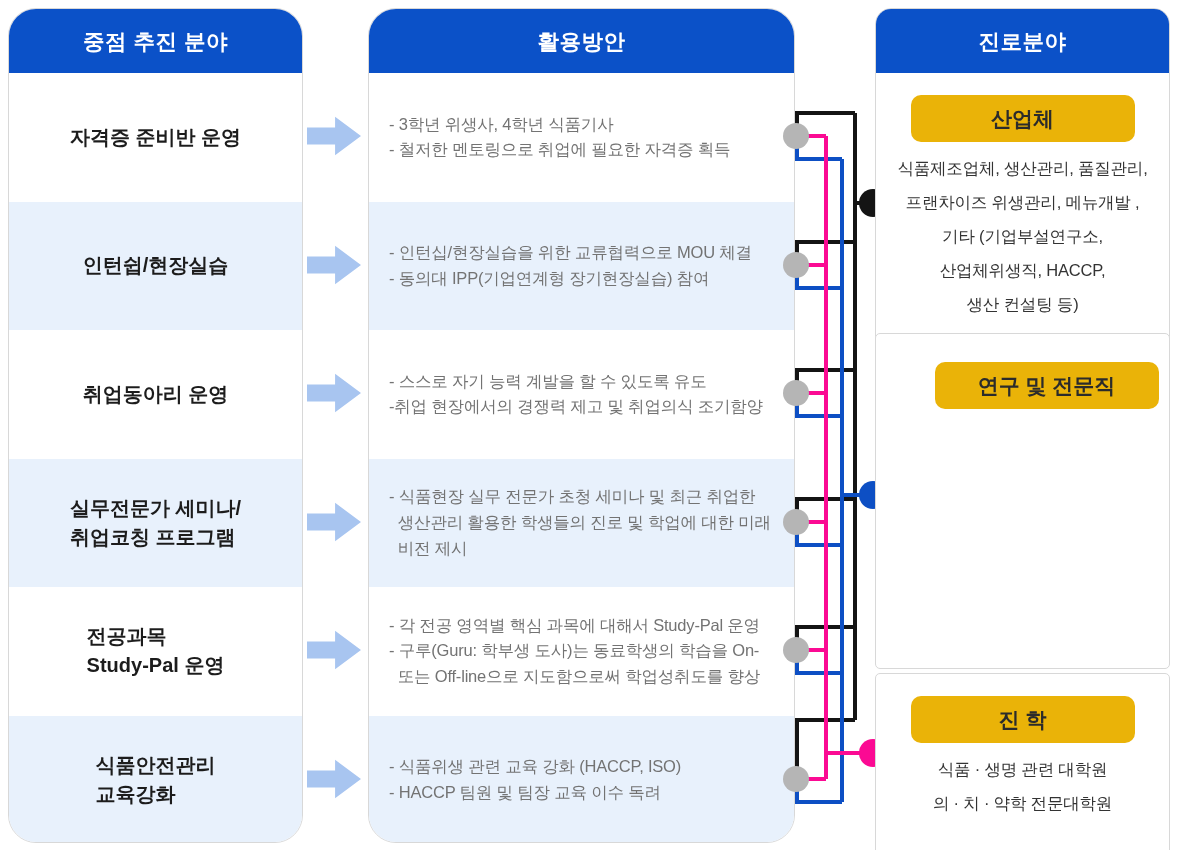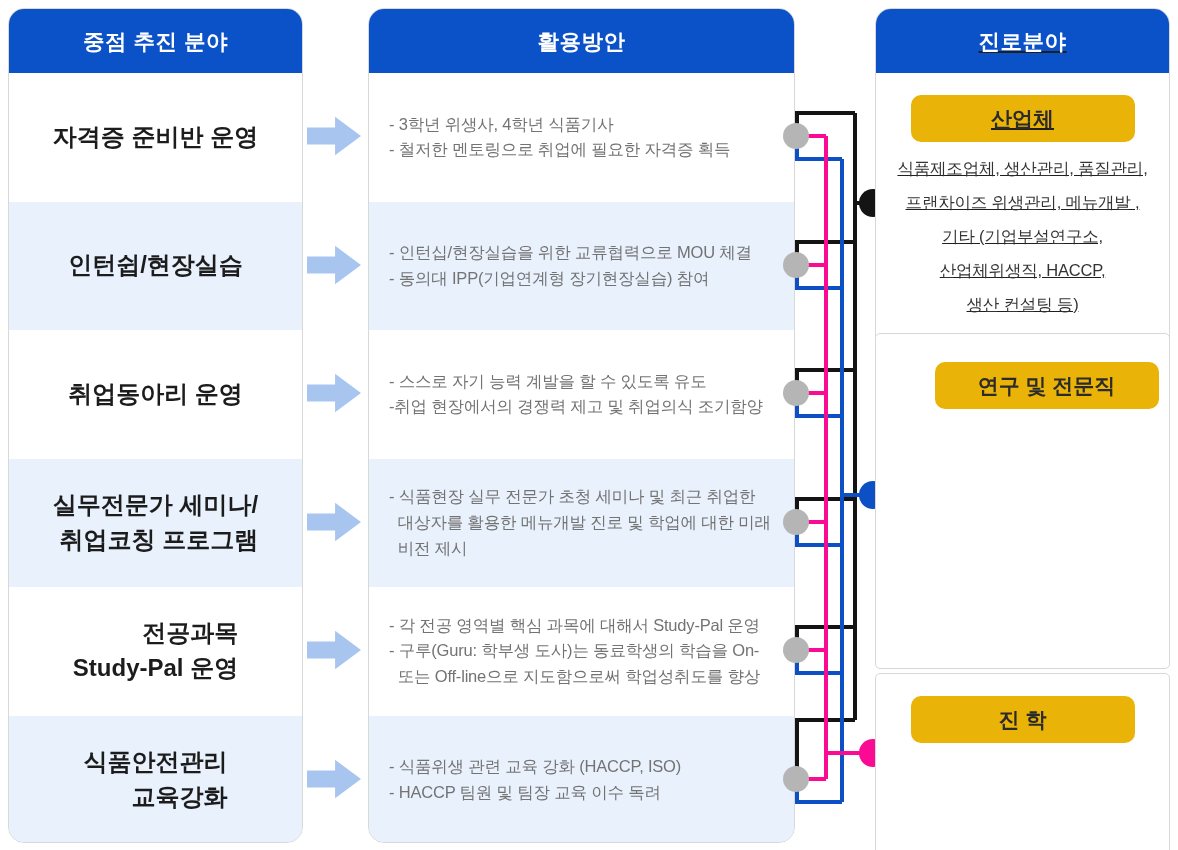--- a/index.html
+++ b/index.html
@@ -1,38 +1,38 @@
 <!DOCTYPE html>
 <html><head>
 <meta charset="utf-8">
 <style>
   html,body{margin:0;padding:0;background:#ffffff;}
   body{font-family:"Liberation Sans","DejaVu Sans",sans-serif;color:#1f1f1f;}
   .canvas{position:relative;width:1178px;height:850px;background:#ffffff;overflow:hidden;}
 
   
   .card{position:absolute;background:#ffffff;border:1px solid #d8d8d8;box-sizing:border-box;}
-  .card.rounded{border-radius:16px;overflow:hidden;}
+  .card.rounded{border-radius:28px;overflow:hidden;}
   .col-focus{left:8px;top:8px;width:295px;height:835px;}
   .col-plans{left:368px;top:8px;width:427px;height:835px;}
 
   .col-head{height:64px;background:#0b51c8;color:#ffffff;font-weight:bold;font-size:21.5px;
             display:flex;align-items:center;justify-content:center;letter-spacing:.5px;}
   .rows{display:flex;flex-direction:column;height:771px;}
   .row{flex:1 1 0;display:flex;align-items:center;box-sizing:border-box;}
   .row:nth-child(even){background:#e8f1fc;}
-  .row.focus-row{justify-content:center;text-align:right;font-weight:bold;font-size:24px;
+  .row.focus-row{justify-content:center;text-align:left;font-weight:bold;font-size:20px;
                  line-height:1.45;white-space:pre-wrap;color:#1c1c1c;}
   .row.plan-row{padding:0 6px 0 20px;font-size:16.5px;line-height:1.55;white-space:pre-wrap;
                 color:#737373;letter-spacing:-0.2px;}
 
   
   .career-card{position:absolute;left:875px;width:295px;background:#ffffff;border:1px solid #d8d8d8;
                box-sizing:border-box;text-align:center;}
-  .career-a{top:8px;height:364px;border-radius:16px 16px 5px 5px;overflow:hidden;text-decoration:underline;}
+  .career-a{top:8px;height:364px;border-radius:16px 16px 5px 5px;overflow:hidden;}
   .career-b{top:333px;height:336px;border-radius:5px;padding-left:48px;}
   .career-c{top:673px;height:214px;border-radius:5px 5px 16px 16px;}
   .career-pill{margin:22px auto 10px auto;width:224px;height:47px;background:#eab308;border-radius:10px;
                display:flex;align-items:center;justify-content:center;font-weight:bold;font-size:21px;color:#2b2b2b;}
   .career-b .career-pill{margin-top:28px;}
   .career-body{font-size:16.5px;line-height:2.06;color:#333333;white-space:pre-wrap;letter-spacing:-0.2px;}
 
   
   .arrow{position:absolute;left:307px;width:54px;height:40px;background:#a8c5f0;
          clip-path:polygon(0 29%,52% 29%,52% 2%,100% 50%,52% 98%,52% 71%,0 71%);}
@@ -70,21 +70,21 @@
   <section class="card rounded col-plans">
     <header class="col-head">활용방안</header>
     <div class="rows">
       <div class="row plan-row">- 3학년 위생사, 4학년 식품기사
 - 철저한 멘토링으로 취업에 필요한 자격증 획득</div>
       <div class="row plan-row">- 인턴십/현장실습을 위한 교류협력으로 MOU 체결
 - 동의대 IPP(기업연계형 장기현장실습) 참여</div>
       <div class="row plan-row">- 스스로 자기 능력 계발을 할 수 있도록 유도
 -취업 현장에서의 경쟁력 제고 및 취업의식 조기함양</div>
       <div class="row plan-row">- 식품현장 실무 전문가 초청 세미나 및 최근 취업한
-  대상자를 활용한 메뉴개발 진로 및 학업에 대한 미래
+  생산관리 활용한 학생들의 진로 및 학업에 대한 미래
   비전 제시</div>
       <div class="row plan-row">- 각 전공 영역별 핵심 과목에 대해서 Study-Pal 운영
 - 구루(Guru: 학부생 도사)는 동료학생의 학습을 On-
   또는 Off-line으로 지도함으로써 학업성취도를 향상</div>
       <div class="row plan-row">- 식품위생 관련 교육 강화 (HACCP, ISO)
 - HACCP 팀원 및 팀장 교육 이수 독려</div>
     </div>
   </section>
 
   <svg class="connectors" width="1178" height="850" viewBox="0 0 1178 850">
@@ -116,15 +116,17 @@
 산업체위생직, HACCP,
 생산 컨설팅 등)</div>
   </section>
 
   <section class="career-card career-b">
     <div class="career-pill">연구 및 전문직</div>
   </section>
 
   <section class="career-card career-c">
     <div class="career-pill">진 학</div>
+    <div class="career-body">식품 · 생명 관련 대학원
+의 · 치 · 약학 전문대학원</div>
   </section>
 
 </div>
 
 </body></html>

